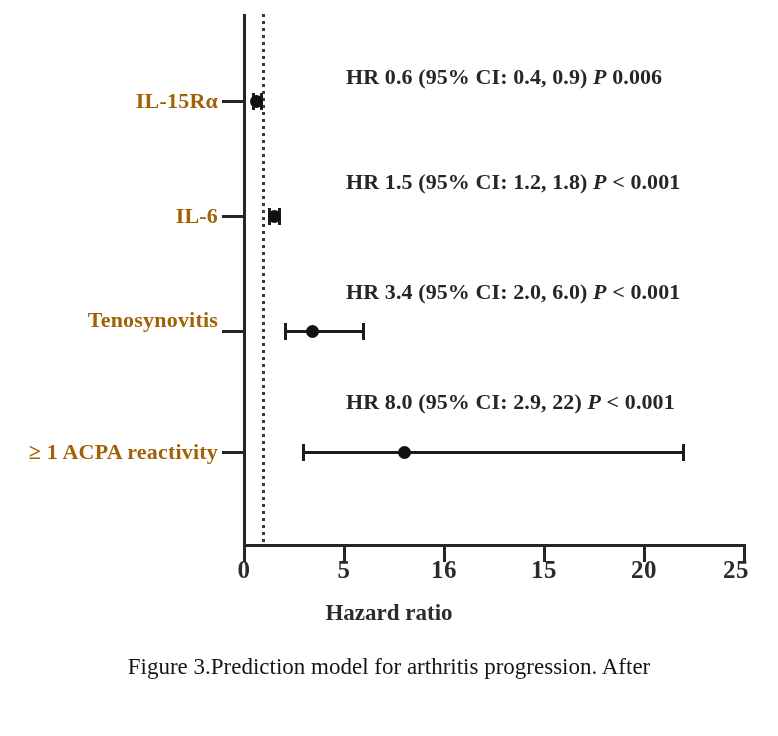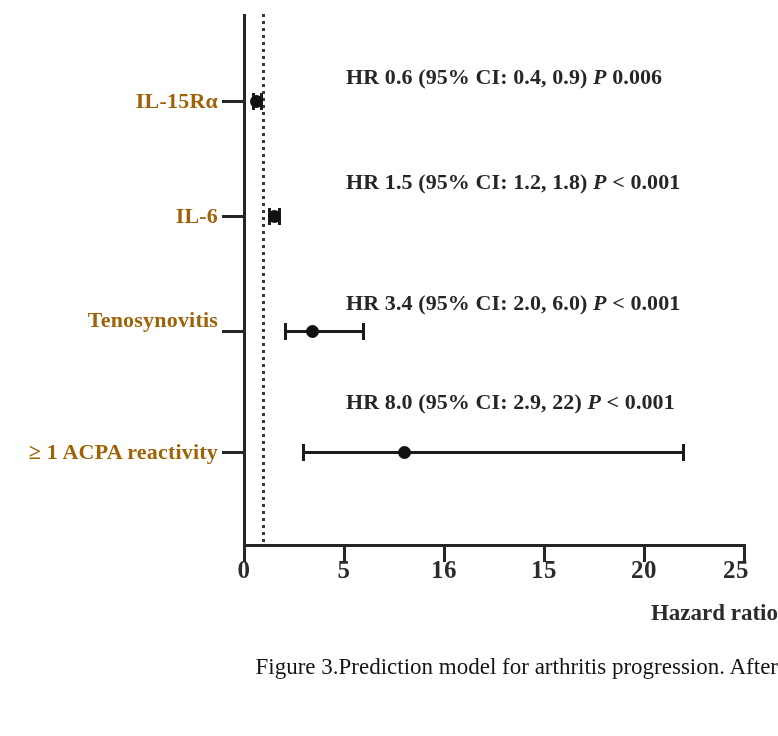--- a/index.html
+++ b/index.html
@@ -149,33 +149,33 @@
     margin-left: -6px;
     margin-top: -6px;
   }
 
   
   #x-axis-title {
     position: absolute;
     left: 0;
     top: 600px;
     width: 778px;
-    text-align: right;
+    text-align: center;
     font-size: 23px;
     font-weight: 700;
     color: #2b2b2b;
   }
 
   
   #caption {
     position: absolute;
     left: 0;
     top: 650px;
     width: 778px;
-    text-align: right;
+    text-align: center;
     font-size: 23px;
     line-height: 34px;
     color: #141414;
     font-family: "Liberation Serif", "DejaVu Serif", serif;
   }
   #caption .caption-line {
     display: block;
     white-space: nowrap;
   }
 </style>
@@ -221,21 +221,21 @@
         <div class="ci-cap" style="left: 268px; top: 216px;"></div>
         <div class="ci-cap" style="left: 278px; top: 216px;"></div>
         <div class="point-estimate" style="left: 274px; top: 216px;"></div>
         <div class="hr-annotation" style="top: 182px;"><span>HR 1.5 (95% CI: 1.2, 1.8) </span><span class="pval-italic">P</span><span> &lt; 0.001</span></div>
         <div class="y-tick" style="top: 331px;"></div>
         <div class="row-label" style="top: 320px;">Tenosynovitis</div>
         <div class="ci-line" style="left: 284px; width: 80px; top: 331px;"></div>
         <div class="ci-cap" style="left: 284px; top: 331px;"></div>
         <div class="ci-cap" style="left: 362px; top: 331px;"></div>
         <div class="point-estimate" style="left: 312px; top: 331px;"></div>
-        <div class="hr-annotation" style="top: 292px; margin-top: 11px;"><span>HR 3.4 (95% CI: 2.0, 6.0) </span><span class="pval-italic">P</span><span> &lt; 0.001</span></div>
+        <div class="hr-annotation" style="top: 292px;"><span>HR 3.4 (95% CI: 2.0, 6.0) </span><span class="pval-italic">P</span><span> &lt; 0.001</span></div>
         <div class="y-tick" style="top: 452px;"></div>
         <div class="row-label" style="top: 452px;">≥ 1 ACPA reactivity</div>
         <div class="ci-line" style="left: 302px; width: 382px; top: 452px;"></div>
         <div class="ci-cap" style="left: 302px; top: 452px;"></div>
         <div class="ci-cap" style="left: 682px; top: 452px;"></div>
         <div class="point-estimate" style="left: 404px; top: 452px;"></div>
         <div class="hr-annotation" style="top: 402px; text-align: right;"><span>HR 8.0 (95% CI: 2.9, 22) </span><span class="pval-italic">P</span><span> &lt; 0.001</span></div>
       </div>
 
     <div id="x-axis-title">Hazard ratio</div>

